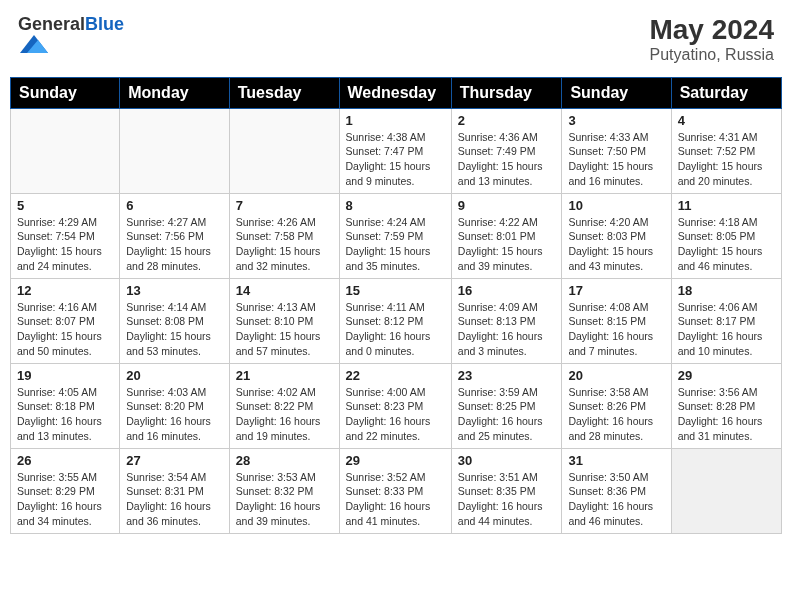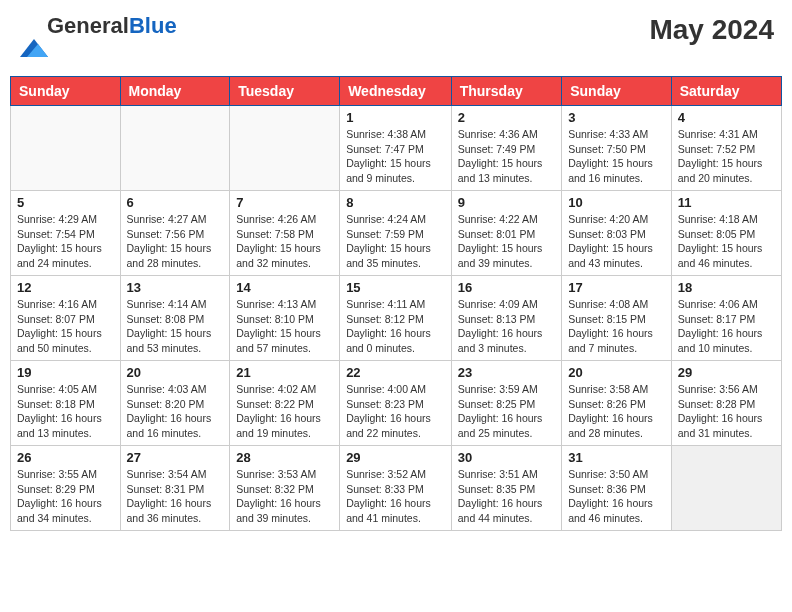--- a/index.html
+++ b/index.html
@@ -15,24 +15,23 @@
       justify-content: space-between;
       align-items: flex-start;
       margin-bottom: 8px;
       padding: 5px 8px;
     }
     .logo {
       display: flex;
       align-items: center;
     }
     .logo-text {
-      font-size: 22px;
+      font-size: 18px;
       font-weight: bold;
       line-height: 1;
-      margin-left: 29px;
     }
     .logo-general { color: #333; }
     .logo-blue { color: #1565c0; }
     .logo-icon {
       width: 28px;
       height: 22px;
       margin-left: 2px;
     }
     .title-block {
       text-align: right;
@@ -46,25 +45,25 @@
     .title-location {
       font-size: 16px;
       color: #555;
     }
     .calendar {
       width: 100%;
       border-collapse: collapse;
       border: 1px solid #ccc;
     }
     .calendar th {
-      background-color: #ef4444;
+      background-color: #000000;
       color: #fff;
       text-align: left;
       padding: 6px 8px;
-      font-size: 14px;
+      font-size: 16px;
       font-weight: bold;
       border: 1px solid #1255a0;
     }
     .calendar td {
       border: 1px solid #ccc;
       vertical-align: top;
       padding: 4px 6px;
       width: 113px;
       min-height: 80px;
       font-size: 11px;
@@ -102,20 +101,21 @@
         <span class="logo-general">General</span><span class="logo-blue">Blue</span>
       </div>
       <svg class="logo-icon" viewBox="0 0 28 18">
         <polygon points="0,18 14,0 28,18" fill="#1565c0"></polygon>
         <polygon points="7,18 18,5 28,18" fill="#42a5f5"></polygon>
       </svg>
     </div>
   </div>
   <div class="title-block">
     <div class="title-month">May 2024</div>
+    <div class="title-location">Putyatino, Russia</div>
   </div>
 </div>
 
 <table class="calendar">
   <thead>
     <tr>
     <th>Sunday</th>
         <th>Monday</th>
         <th>Tuesday</th>
         <th>Wednesday</th>

